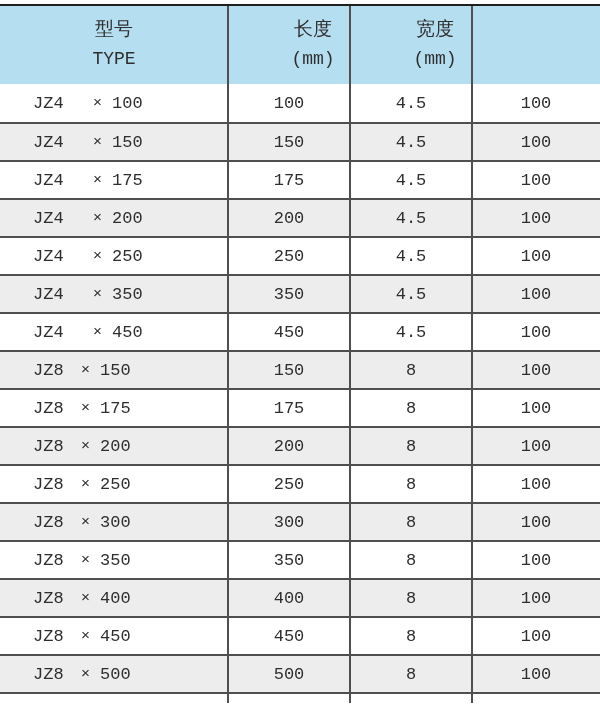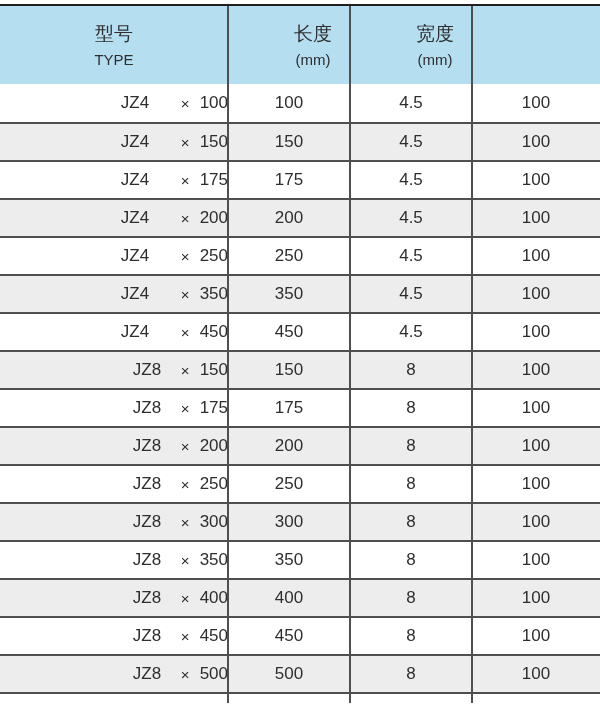--- a/index.html
+++ b/index.html
@@ -6,47 +6,47 @@
     --w:600px; --h:705px;
     --line:#4f4f4f;
     --topline:#1f1f1f;
     --header-bg:#b5def1;
     --alt-bg:#ededed;
     --text:#2e2e2e;
     --c1:228px; --c2:122px; --c3:122px; --c4:128px;
   }
   html,body{margin:0;padding:0;background:#ffffff;}
   body{font-family:"Liberation Sans","DejaVu Sans",sans-serif;color:var(--text);}
-  .sheet{position:relative;width:var(--w);height:var(--h);background:#0f766e;overflow:hidden;}
+  .sheet{position:relative;width:var(--w);height:var(--h);background:#0f766e;overflow:hidden;font-family:Liberation Mono, monospace;}
 
   .top-gap{height:4px;background:#ffffff;}
   .top-rule{height:2px;background:var(--topline);}
 
   
   .v-rule{position:absolute;top:6px;width:2px;height:697px;background:var(--line);z-index:5;}
   .v-rule.v1{left:227px;}
   .v-rule.v2{left:349px;}
   .v-rule.v3{left:471px;}
 
   .header-row{display:flex;height:78px;background:var(--header-bg);}
   .header-cell{display:flex;flex-direction:column;align-items:center;justify-content:center;
     line-height:1.55;font-size:19px;}
-  .header-cell .sub{font-size:15px;}
+  .header-cell .sub{font-size:18px;}
   .hc1{width:var(--c1);}
   .hc2{width:var(--c2);margin-left:24px;}
   .hc3{width:var(--c3);}
   .hc4{width:var(--c4);}
 
   .body-row{display:flex;height:38px;box-sizing:border-box;background:#ffffff;
     align-items:stretch;font-size:17px;}
   .body-row + .body-row{border-top:2px solid var(--line);}
   .body-row.alt{background:var(--alt-bg);}
 
   .cell{display:flex;align-items:center;justify-content:center;box-sizing:border-box;}
-  .cell-model{width:var(--c1);justify-content:flex-end;padding-left:33px;}
+  .cell-model{width:var(--c1);justify-content:flex-start;padding-left:33px;}
   .cell-length{width:var(--c2);}
   .cell-width{width:var(--c3);text-align:center;}
   .cell-qty{width:var(--c4);}
 
   .model-code{display:inline-block;min-width:34px;}
   .times{display:inline-block;margin:0 10px 0 26px;font-size:15px;}
   .body-row.g-jz8 .times{margin-left:14px;}
 
   .bottom-rule{height:2px;background:var(--line);}
   .bottom-gap{height:11px;background:#ffffff;}

